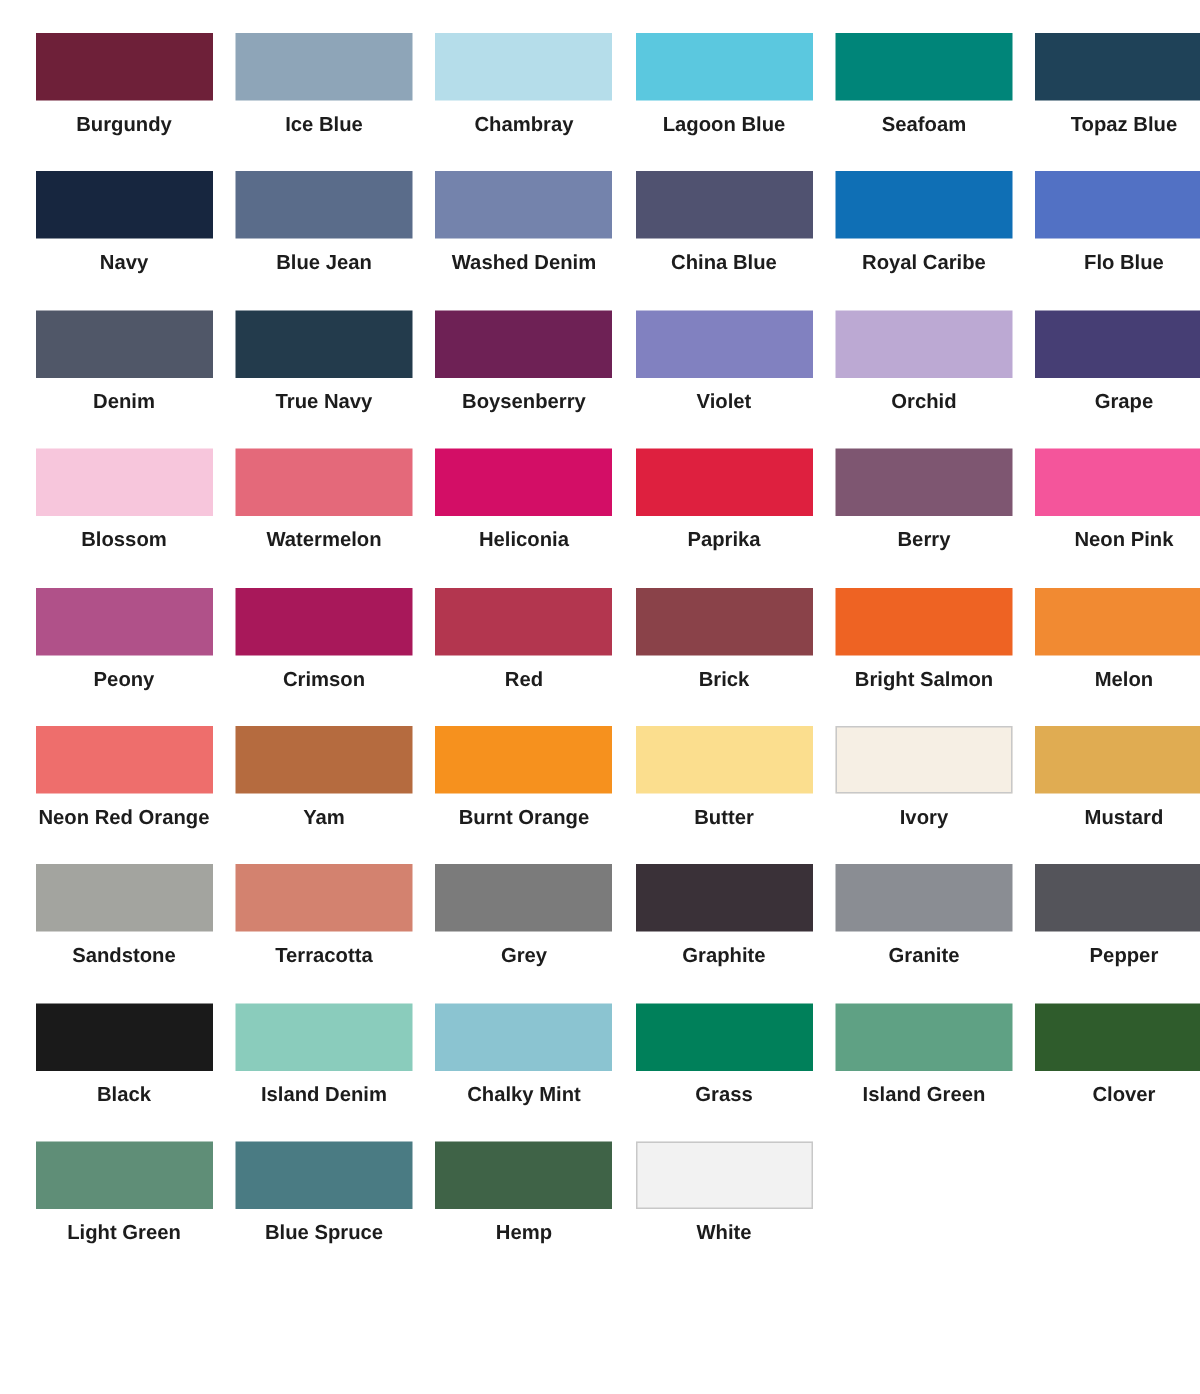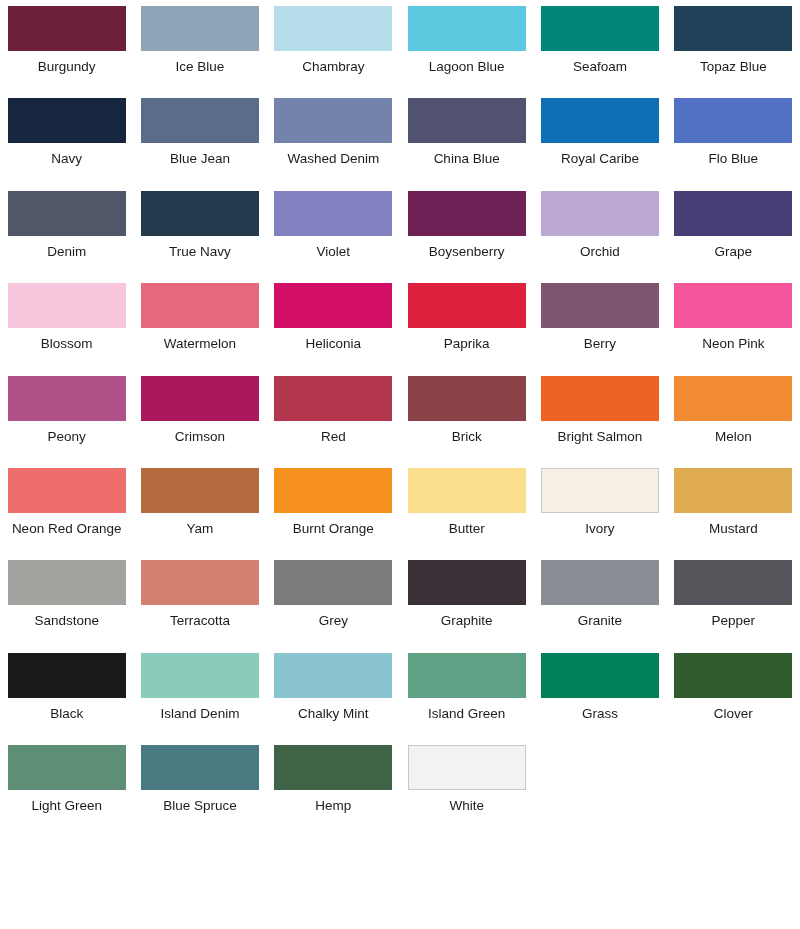--- a/index.html
+++ b/index.html
@@ -13,22 +13,23 @@
     width: 800px;
     height: 929px;
     font-family: "Liberation Sans", sans-serif;
     overflow: hidden;
   }
   #swatch-grid {
     display: grid;
     grid-template-columns: repeat(6, 133.33px);
     grid-auto-rows: 92.4px;
     width: 637px;
-    padding: 0;
+    padding: 16px;
     margin: 0;
+    font-weight: bold;
   }
   .swatch-cell {
     display: flex;
     flex-direction: column;
     align-items: center;
     justify-content: flex-start;
     padding-top: 6px;
   }
   .swatch-chip {
     width: 118px;
@@ -103,28 +104,28 @@
     </div>
     <div class="swatch-cell">
       <span class="swatch-chip" style="background-color: rgb(80, 87, 104);"></span>
       <span class="swatch-label">Denim</span>
     </div>
     <div class="swatch-cell">
       <span class="swatch-chip" style="background-color: rgb(35, 59, 76);"></span>
       <span class="swatch-label">True Navy</span>
     </div>
     <div class="swatch-cell">
+      <span class="swatch-chip" style="background-color: rgb(110, 33, 85);"></span>
+      <span class="swatch-label">Boysenberry</span>
+    </div>
+    <div class="swatch-cell">
       <span class="swatch-chip" style="background-color: rgb(129, 129, 192);"></span>
       <span class="swatch-label">Violet</span>
     </div>
     <div class="swatch-cell">
-      <span class="swatch-chip" style="background-color: rgb(110, 33, 85);"></span>
-      <span class="swatch-label">Boysenberry</span>
-    </div>
-    <div class="swatch-cell">
       <span class="swatch-chip" style="background-color: rgb(188, 169, 211);"></span>
       <span class="swatch-label">Orchid</span>
     </div>
     <div class="swatch-cell">
       <span class="swatch-chip" style="background-color: rgb(70, 62, 116);"></span>
       <span class="swatch-label">Grape</span>
     </div>
     <div class="swatch-cell">
       <span class="swatch-chip" style="background-color: rgb(247, 198, 220);"></span>
       <span class="swatch-label">Blossom</span>
@@ -227,26 +228,26 @@
     </div>
     <div class="swatch-cell">
       <span class="swatch-chip" style="background-color: rgb(138, 204, 188);"></span>
       <span class="swatch-label">Island Denim</span>
     </div>
     <div class="swatch-cell">
       <span class="swatch-chip" style="background-color: rgb(139, 196, 209);"></span>
       <span class="swatch-label">Chalky Mint</span>
     </div>
     <div class="swatch-cell">
+      <span class="swatch-chip" style="background-color: rgb(0, 128, 90);"></span>
+      <span class="swatch-label">Grass</span>
+    </div>
+    <div class="swatch-cell">
       <span class="swatch-chip" style="background-color: rgb(95, 161, 132);"></span>
       <span class="swatch-label">Island Green</span>
-    </div>
-    <div class="swatch-cell">
-      <span class="swatch-chip" style="background-color: rgb(0, 128, 90);"></span>
-      <span class="swatch-label">Grass</span>
     </div>
     <div class="swatch-cell">
       <span class="swatch-chip" style="background-color: rgb(47, 92, 44);"></span>
       <span class="swatch-label">Clover</span>
     </div>
     <div class="swatch-cell">
       <span class="swatch-chip" style="background-color: rgb(95, 142, 119);"></span>
       <span class="swatch-label">Light Green</span>
     </div>
     <div class="swatch-cell">

